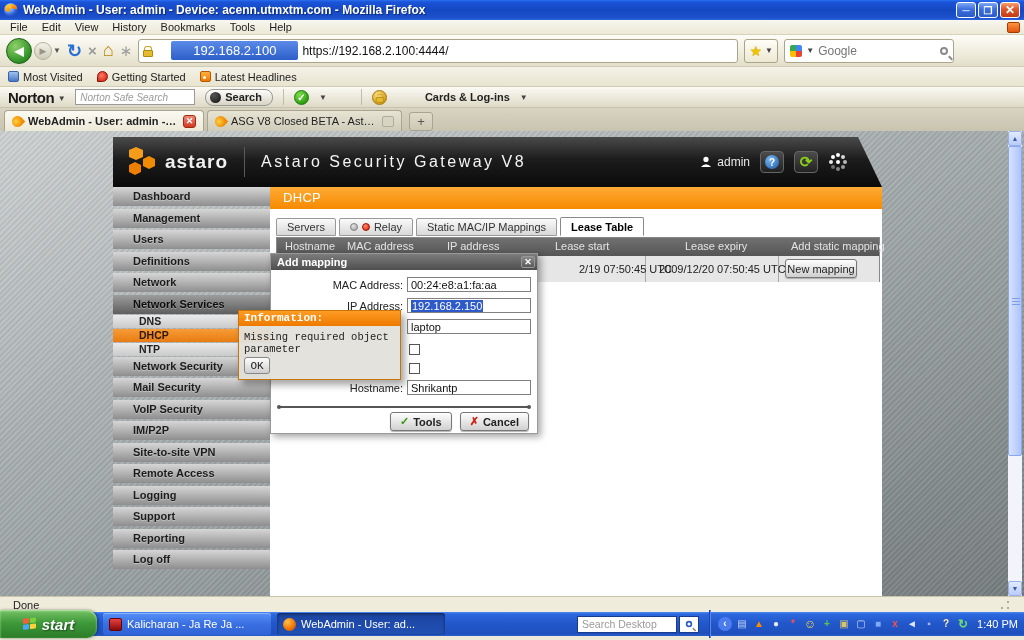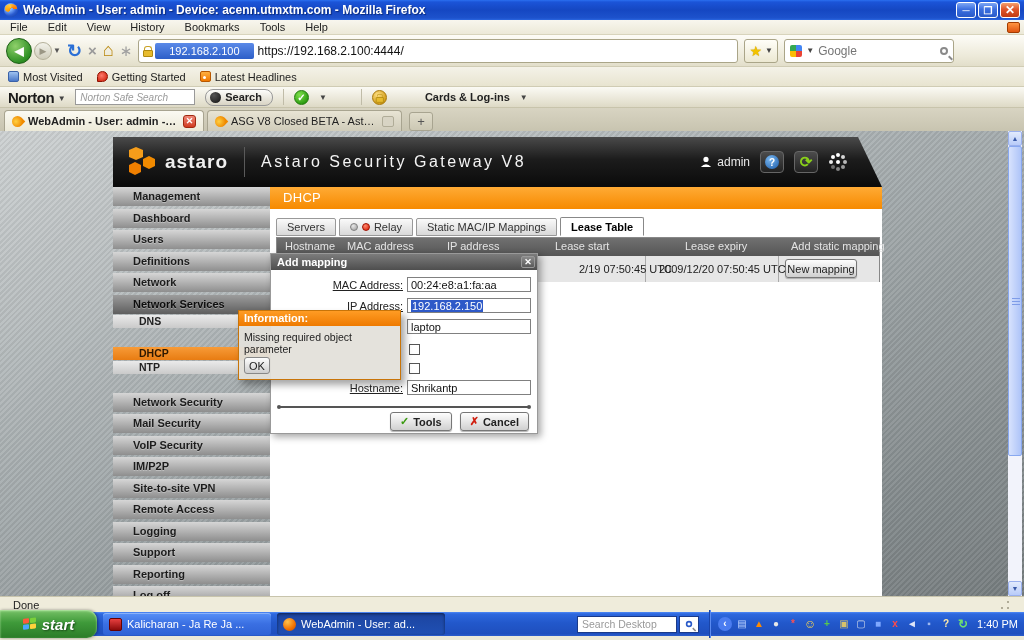--- a/index.html
+++ b/index.html
@@ -16,21 +16,21 @@
   .titlebar .fx-ico::after{ content:""; position:absolute; left:1px; top:1px; width:12px; height:8px;
     border-radius:50% 50% 0 40%; background:conic-gradient(from 210deg,#ff9a00,#ffce42,#ff7300 70%,transparent 70%); }
   .titlebar .t { font-weight:bold; font-size:12px; text-shadow:1px 1px 1px #0a2a7a; white-space:nowrap; overflow:hidden; flex:1; }
   .winbtns { display:flex; gap:2px; }
   .winbtn { width:20px; height:16px; border:1px solid #fff; border-radius:3px; color:#fff; font-size:10px;
     display:flex; align-items:center; justify-content:center; font-weight:bold;
     background:linear-gradient(180deg,#7da7f5,#3b6fe0 45%,#2a5ac8); }
   .winbtn.close { background:linear-gradient(180deg,#f5a16e,#e0562a 45%,#c23a10); font-size:12px; }
 
   .menubar { position:absolute; left:0; top:20px; width:1024px; height:15px; background:linear-gradient(180deg,#f8f6ee,#ece9d8);
-    display:flex; align-items:center; gap:8px; padding:0 4px; border-bottom:1px solid #d8d4bc; }
+    display:flex; align-items:center; gap:2px; padding:0 4px; border-bottom:1px solid #d8d4bc; }
   .menubar span.mi { padding:1px 6px; }
   .menubar .menu-ico { margin-left:auto; width:13px; height:11px; border-radius:2px;
     background:linear-gradient(180deg,#ff9440,#e05510); border:1px solid #a33c00; }
 
   .navbar { position:absolute; left:0; top:35px; width:1024px; height:32px;
     background:linear-gradient(180deg,#fdfcf7,#ece9d8 70%,#e2deca); display:flex; align-items:center; padding:0 6px; gap:6px;
     border-bottom:1px solid #d0ccb4; }
   .navbtn { display:flex; align-items:center; justify-content:center; }
   .back { width:26px; height:26px; border-radius:50%; background:radial-gradient(circle at 35% 30%,#8fd06a,#2f9025 70%,#1c6e18);
     border:1px solid #1b5e14; color:#fff; font-size:12px; font-weight:bold; }
@@ -41,21 +41,21 @@
   .reload { color:#2a6fd6; font-size:18px; font-weight:bold; }
   .stop { color:#9a9a9a; font-size:15px; font-weight:bold; }
   .home { color:#b8860b; font-size:18px; }
   .addon { color:#a0a0a0; font-size:15px; }
 
   .urlbar { flex:1; max-width:600px; height:24px; background:#fff; border:1px solid #9a96806e; border:1px solid #aaa588;
     border-radius:3px; display:flex; align-items:center; padding:0 4px; gap:4px; }
   .mini-lock { width:8px; height:9px; position:relative; flex:0 0 auto; }
   .mini-lock::before { content:""; position:absolute; left:1px; top:0; width:6px; height:5px; border:1.5px solid #c9a227; border-bottom:none; border-radius:3px 3px 0 0; }
   .mini-lock::after { content:""; position:absolute; left:0; top:4px; width:8px; height:5px; background:#e7bb2e; border:1px solid #b08a10; border-radius:1px; }
-  .url-badge { background:linear-gradient(180deg,#5b8ae8,#2d5fc8); color:#fff; padding:2px 14px; border-radius:2px; font-size:11px; }
+  .url-badge { background:linear-gradient(180deg,#5b8ae8,#2d5fc8); color:#fff; padding:2px 22px; border-radius:2px; font-size:13px;margin-left:16px; }
   .url-text { font-size:12px; color:#111; }
   .starbtn { width:34px; height:24px; border:1px solid #aaa588; border-radius:3px; background:linear-gradient(180deg,#fffef8,#ece8d2);
     display:flex; align-items:center; justify-content:center; gap:3px; }
   .star { color:#f2c200; font-size:14px; text-shadow:0 0 1px #b08a00; }
   .searchbox { width:170px; height:24px; background:#fff; border:1px solid #aaa588; border-radius:3px;
     display:flex; align-items:center; padding:0 5px; gap:4px; }
   .g-ico { width:12px; height:12px; border-radius:2px; flex:0 0 auto;
     background:conic-gradient(#4285f4 0 25%, #ea4335 25% 50%, #fbbc05 50% 75%, #34a853 75%); }
   .searchbox input { flex:1; border:none; outline:none; font-size:12px; color:#888; font-family:"Liberation Sans",sans-serif; min-width:10px;}
   .lens { width:8px; height:8px; border:2px solid #8a8a8a; border-radius:50%; position:relative; flex:0 0 auto;}
@@ -133,21 +133,21 @@
     color:#fff; font-size:10px; font-weight:bold; display:flex; align-items:center; justify-content:center; }
   .r-ico { color:#8ad01a; font-size:15px; font-weight:bold; }
   .spinner { width:4px; height:4px; border-radius:50%; background:#fff; margin:0 8px;
     box-shadow:0 -7px 0 #fff,5px -5px 0 #ffffffd0,7px 0 0 #ffffffb0,5px 5px 0 #ffffff90,0 7px 0 #ffffff78,-5px 5px 0 #ffffff60,-7px 0 0 #ffffffe8,-5px -5px 0 #fff; }
 
   .app-body { position:absolute; left:0; top:50px; width:769px; height:409px; display:flex; }
   .sidebar { width:157px; flex:0 0 auto; }
   .side-item { height:19px; line-height:19px; margin-bottom:2.5px; padding-left:20px; font-weight:bold; font-size:11px; color:#1c1c1c;
     background:linear-gradient(180deg,#d6d6d6,#8e8e8e); text-shadow:0 1px 0 rgba(255,255,255,.3); white-space:nowrap; }
   .side-item.active-group { background:linear-gradient(180deg,#9c9c9c,#5e5e5e); color:#0e0e0e; margin-bottom:1px; }
-  .side-sub { height:13px; line-height:13px; margin-bottom:19px; padding-left:26px; font-size:10.5px; font-weight:bold; color:#222;
+  .side-sub { height:13px; line-height:13px; margin-bottom:1px; padding-left:26px; font-size:10.5px; font-weight:bold; color:#222;
     background:linear-gradient(180deg,#eaeaea,#cacaca); }
   .side-sub.active { background:linear-gradient(180deg,#f79b38,#e87c12); color:#2d1800; margin-bottom:1px;}
 
   .main { position:relative; width:612px; background:#fff; height:409px; }
   .page-bar { height:22px; background:linear-gradient(180deg,#ffAB35,#f68a00); color:#fff; font-size:13px;
     line-height:22px; padding-left:13px; letter-spacing:.3px; }
   .tabs { display:flex; gap:3px; margin:8px 0 0 6px; align-items:flex-end; }
   .tab { height:18px; display:flex; align-items:center; gap:4px; padding:0 10px; border:1px solid #999;
     background:linear-gradient(180deg,#fafafa,#d8d8d8); font-size:11px; color:#333; border-radius:2px 2px 0 0; }
   .tab.active { height:19px; background:#fff; border-color:#888; border-bottom-color:#fff; font-weight:bold; color:#000; }
@@ -167,36 +167,36 @@
 
   
   .dialog { position:absolute; left:0; top:66px; width:268px; height:181px; background:#fff; border:1px solid #999;
     box-shadow:3px 3px 7px rgba(0,0,0,.35); z-index:20; }
   .dlg-title { height:16px; background:linear-gradient(180deg,#7c7c7c,#4e4e4e); color:#fff; font-size:11px; font-weight:bold;
     line-height:16px; padding-left:6px; position:relative; }
   .dlg-close { position:absolute; right:2px; top:2px; width:14px; height:12px; border:1px solid #999; border-radius:2px;
     background:linear-gradient(180deg,#8a8a8a,#5a5a5a); color:#fff; font-size:9px; font-weight:bold;
     display:flex; align-items:center; justify-content:center; }
   .frow { position:absolute; left:0; width:268px; height:17px; display:flex; align-items:center; }
-  .frow .flabel { width:136px; text-align:right; padding-right:4px; font-size:11px; color:#222; white-space:nowrap;text-decoration:underline; }
+  .frow .flabel { width:136px; text-align:right; padding-right:4px; font-size:11px; color:#222; white-space:nowrap; }
   .finput { width:124px; height:15px; border:1px solid #808080; background:#fff; font-size:11px; padding:0 3px;
     font-family:"Liberation Sans",sans-serif; color:#111; display:flex; align-items:center; }
   .finput .selected { background:#2e59c8; color:#fff; padding:0 1px; }
   .fcheck { width:11px; height:11px; border:1px solid #555; background:#fff; margin-left:2px; }
   .dlg-divider { position:absolute; left:8px; top:152px; width:250px; height:2px; background:#555; border-radius:2px; }
   .dlg-divider::before, .dlg-divider::after { content:""; position:absolute; top:-1px; width:4px; height:4px; background:#555; border-radius:50%; }
   .dlg-divider::before { left:-2px; } .dlg-divider::after { right:-2px; }
   .dlg-btns { position:absolute; right:8px; top:158px; display:flex; gap:8px; }
   .dlg-btn { height:19px; padding:0 9px; border:1px solid #777; border-radius:3px; background:linear-gradient(180deg,#fefefe,#d0d0d0);
     font-size:11px; font-weight:bold; display:flex; align-items:center; gap:4px; box-shadow:0 1px 1px rgba(0,0,0,.3); }
   .chk-g { color:#3a9a10; font-weight:bold; } .x-r { color:#d02010; font-weight:bold; }
 
   
   .popup { position:absolute; left:-32px; top:123px; width:163px; height:70px; border:1px solid #c87408;
-    box-shadow:4px 5px 7px rgba(0,0,0,.35); z-index:30; background:rgba(227,224,218,0.95); }
+    box-shadow:4px 5px 7px rgba(0,0,0,.35); z-index:30; background:rgba(227,224,218,0.95);font-family:Liberation Mono, monospace; }
   .popup-title { height:15px; background:linear-gradient(180deg,#ff9c24,#ee7a00); color:#fff; font-weight:bold; font-size:11px;
     line-height:15px; padding-left:5px; }
   .popup-msg { padding:5px 4px 0 5px; font-size:10.5px; color:#222; }
   .popup-ok { position:absolute; left:5px; bottom:5px; width:26px; height:17px; border:1px solid #888; border-radius:3px;
     background:linear-gradient(180deg,#fdfdfd,#cecece); font-size:11px; display:flex; align-items:center; justify-content:center; }
 
   
   .statusbar { position:absolute; left:0; top:596px; width:1024px; height:16px; background:#efecdb;
     border-top:1px solid #c8c4ac; font-size:11px; color:#222; display:flex; align-items:center; padding:0 13px; }
   .grip { margin-left:auto; width:12px; height:12px;
@@ -367,22 +367,22 @@
           </span>
         <span class="hdr-btn">
             <span class="r-ico">⟳</span>
           </span>
         <span class="spinner"></span>
       </span>
     </div>
 
     <div class="app-body">
       <div class="sidebar">
+        <div class="side-item">Dashboard</div>
         <div class="side-item">Management</div>
-        <div class="side-item">Dashboard</div>
         <div class="side-item">Users</div>
         <div class="side-item">Definitions</div>
         <div class="side-item">Network</div>
         <div class="side-item active-group">Network Services</div>
         <div class="side-sub">DNS</div>
         <div class="side-sub active">DHCP</div>
         <div class="side-sub">NTP</div>
         <div class="side-item">Network Security</div>
         <div class="side-item">Mail Security</div>
         <div class="side-item">VoIP Security</div>

